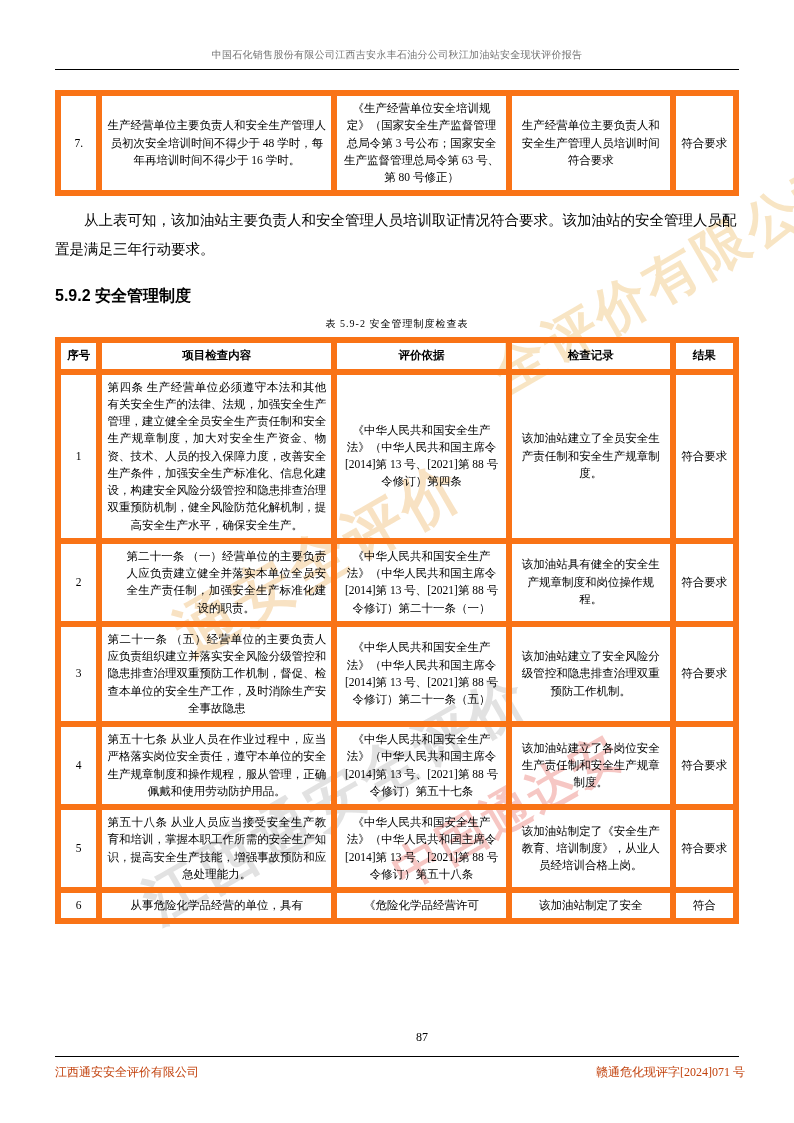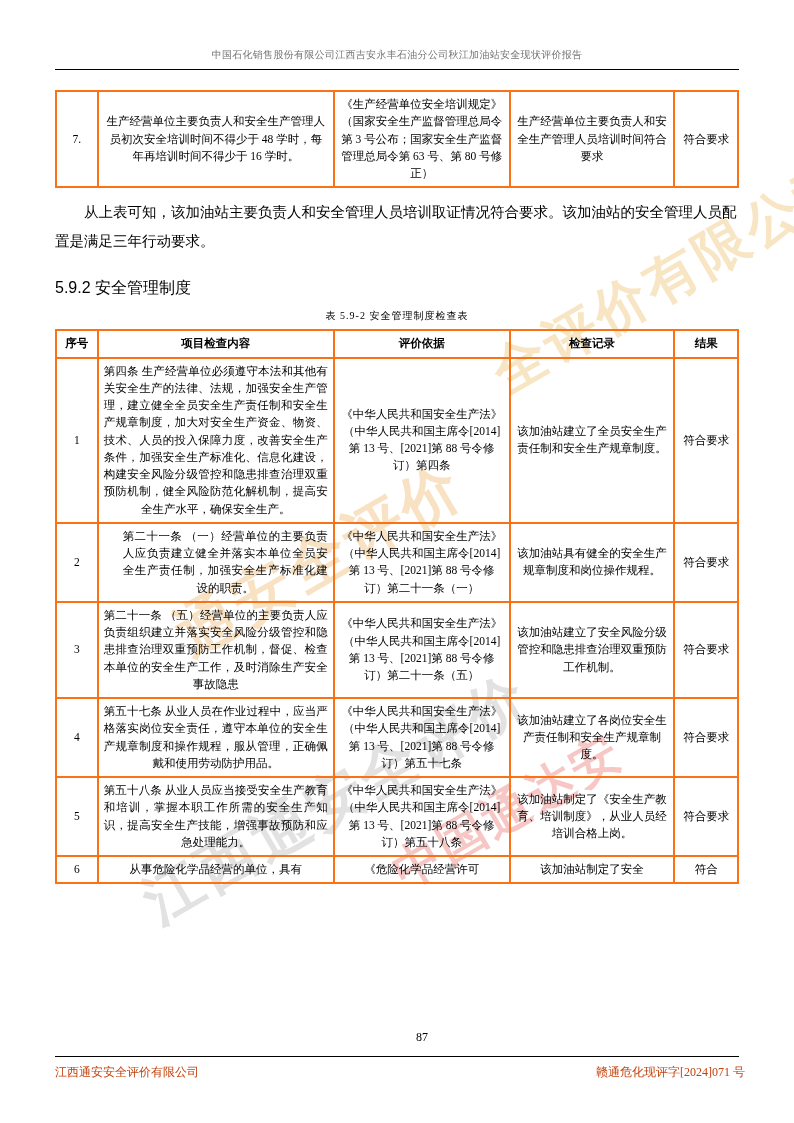--- a/index.html
+++ b/index.html
@@ -81,21 +81,21 @@
     margin: 7px 0 0 0;
   }
 
   
   table.doc-table {
     border-collapse: collapse;
     width: 100%;
     table-layout: fixed;
   }
   table.doc-table td, table.doc-table th {
-    border: 2px solid #f97316;
+    border: 6px solid #f97316;
     padding: 4px 5px;
     font-family: "Liberation Serif", serif;
     font-size: 11.5px;
     line-height: 1.5;
     vertical-align: middle;
     text-align: center;
     color: #000;
     word-break: break-all;
   }
   .tbl-top {
@@ -111,21 +111,21 @@
     font-family: "Liberation Serif", serif;
     font-size: 14.5px;
     line-height: 2.0;
     text-indent: 2em;
     color: #000;
     margin: 10px 0 0 0;
   }
   h3.section-title {
     font-family: "Liberation Sans", sans-serif;
     font-size: 16px;
-    font-weight: normal;
+    font-weight: bold;
     margin: 22px 0 10px 0;
     color: #000;
   }
   .table-caption {
     text-align: center;
     font-family: "Liberation Serif", serif;
     font-size: 10px;
     margin: 6px 0 6px 0;
     color: #000;
     letter-spacing: 1px;

